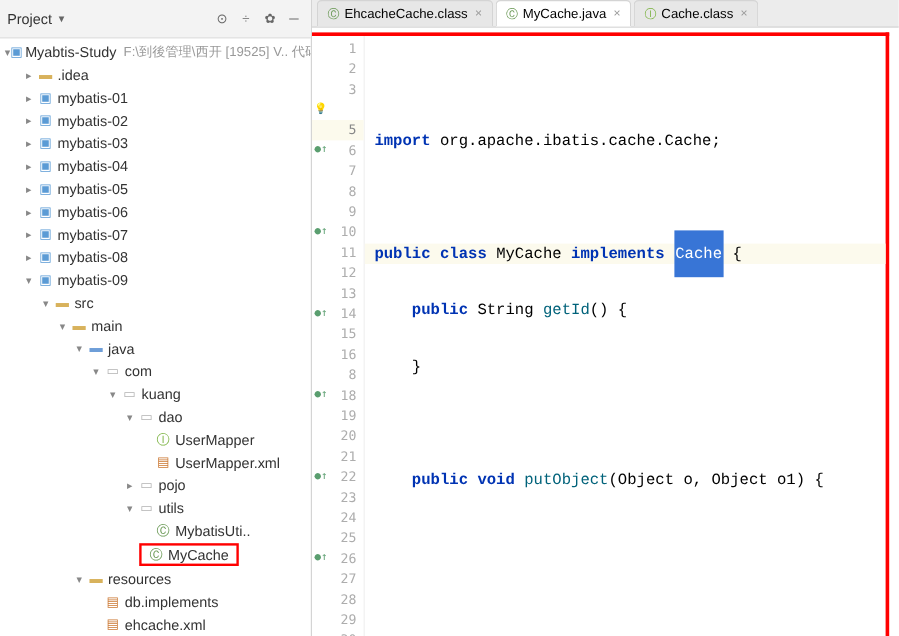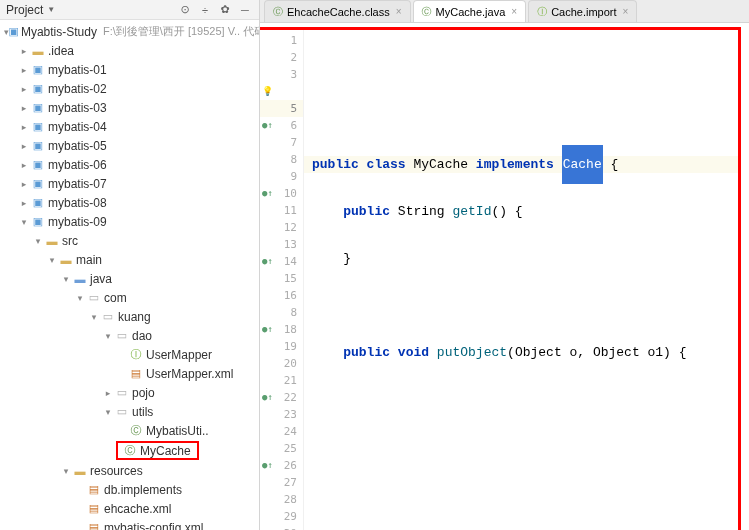--- a/index.html
+++ b/index.html
@@ -1,18 +1,18 @@
 <!DOCTYPE html>
 <html><head>
   <meta charset="utf-8">
   <style>
     * { margin: 0; padding: 0; box-sizing: border-box; }
     body { font-family: "Segoe UI", Arial, sans-serif; font-size: 12px; background: #fff; width: 749px; height: 530px; overflow: hidden; display: flex; }
     .project-panel { width: 260px; background: #fff; border-right: 1px solid #d4d4d4; display: flex; flex-direction: column; color: #333; }
-    .panel-header { height: 20px; display: flex; align-items: center; padding: 0 6px; border-bottom: 1px solid #e0e0e0; background: #f3f3f3; font-size: 12px; }
+    .panel-header { height: 32px; display: flex; align-items: center; padding: 0 6px; border-bottom: 1px solid #e0e0e0; background: #f3f3f3; font-size: 12px; }
     .panel-header .dropdown-icon { margin-left: 4px; font-size: 8px; color: #666; }
     .panel-header .right-icons { margin-left: auto; display: flex; gap: 4px; }
     .panel-header .hdr-icon { width: 16px; height: 16px; display: inline-flex; align-items: center; justify-content: center; color: #666; font-size: 11px; }
     .tree { flex: 1; overflow: auto; padding-top: 2px; }
     .node { display: flex; align-items: center; height: 19px; padding-left: 4px; cursor: default; white-space: nowrap; }
     .node .expander { width: 12px; color: #888; font-size: 9px; text-align: center; }
     .node .icon { width: 16px; text-align: center; margin-right: 2px; font-size: 11px; }
     .node .label {}
     .node .extra { color: #999; margin-left: 6px; font-size: 11px; }
     .ic-module { color: #5b9bd5; }
@@ -205,21 +205,21 @@
         <span>EhcacheCache.class</span>
         <span class="close">×</span>
       </div>
     <div class="tab active">
         <span class="tab-icon ic-class">Ⓒ</span>
         <span>MyCache.java</span>
         <span class="close">×</span>
       </div>
     <div class="tab">
         <span class="tab-icon" style="color:#7cb342">Ⓘ</span>
-        <span>Cache.import</span>
+        <span>Cache.class</span>
         <span class="close">×</span>
       </div>
   </div>
 
   <div class="editor-body">
     <div class="gutter">
       <div class="gutter-line">1</div>
       <div class="gutter-line">2</div>
       <div class="gutter-line">3</div>
       <div class="gutter-line">
@@ -247,20 +247,21 @@
       <div class="gutter-line">24</div>
       <div class="gutter-line">25</div>
       <div class="gutter-line"><span class="gmark over">●↑</span>26</div>
       <div class="gutter-line">27</div>
       <div class="gutter-line">28</div>
       <div class="gutter-line">29</div>
       <div class="gutter-line">30</div>
     </div>
     <div class="code">
       <div class="code-line"></div>
+      <div class="code-line"><span class="kw">import</span> org.apache.ibatis.cache.Cache;</div>
       <div class="code-line"></div>
       <div class="code-line current"><span class="kw">public class</span> <span class="decl">MyCache</span> <span class="kw">implements</span> <span class="selected">Cache</span> {</div>
       <div class="code-line">    <span class="kw">public</span> String <span class="mname">getId</span>() {</div>
       <div class="code-line">    }</div>
       <div class="code-line"></div>
       <div class="code-line">    <span class="kw">public void</span> <span class="mname">putObject</span>(Object o, Object o1) {</div>
       
       
       
       

